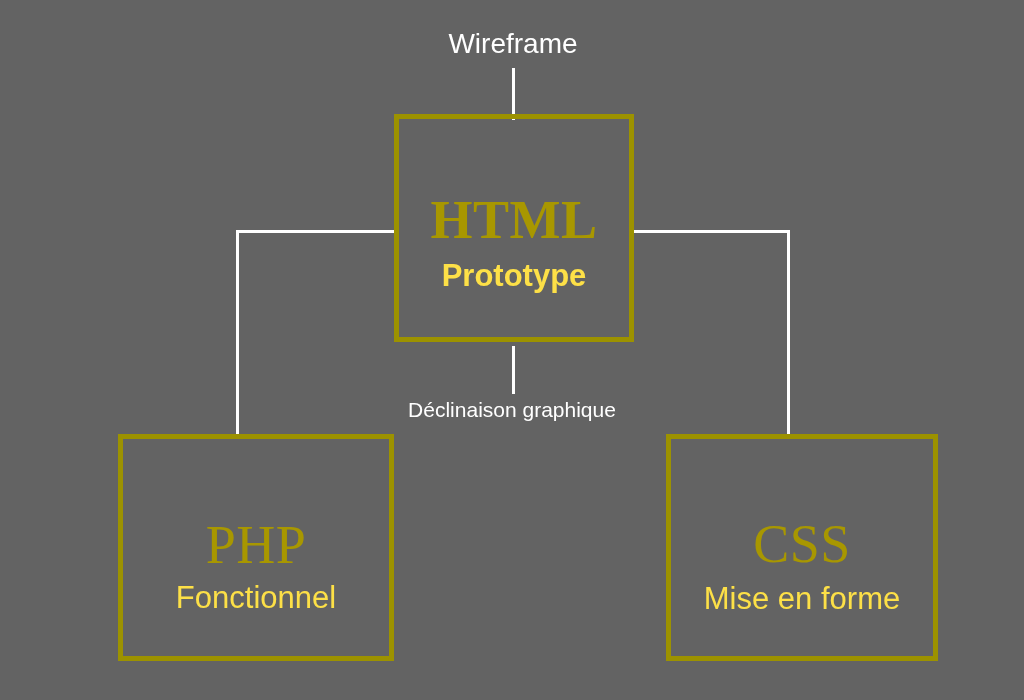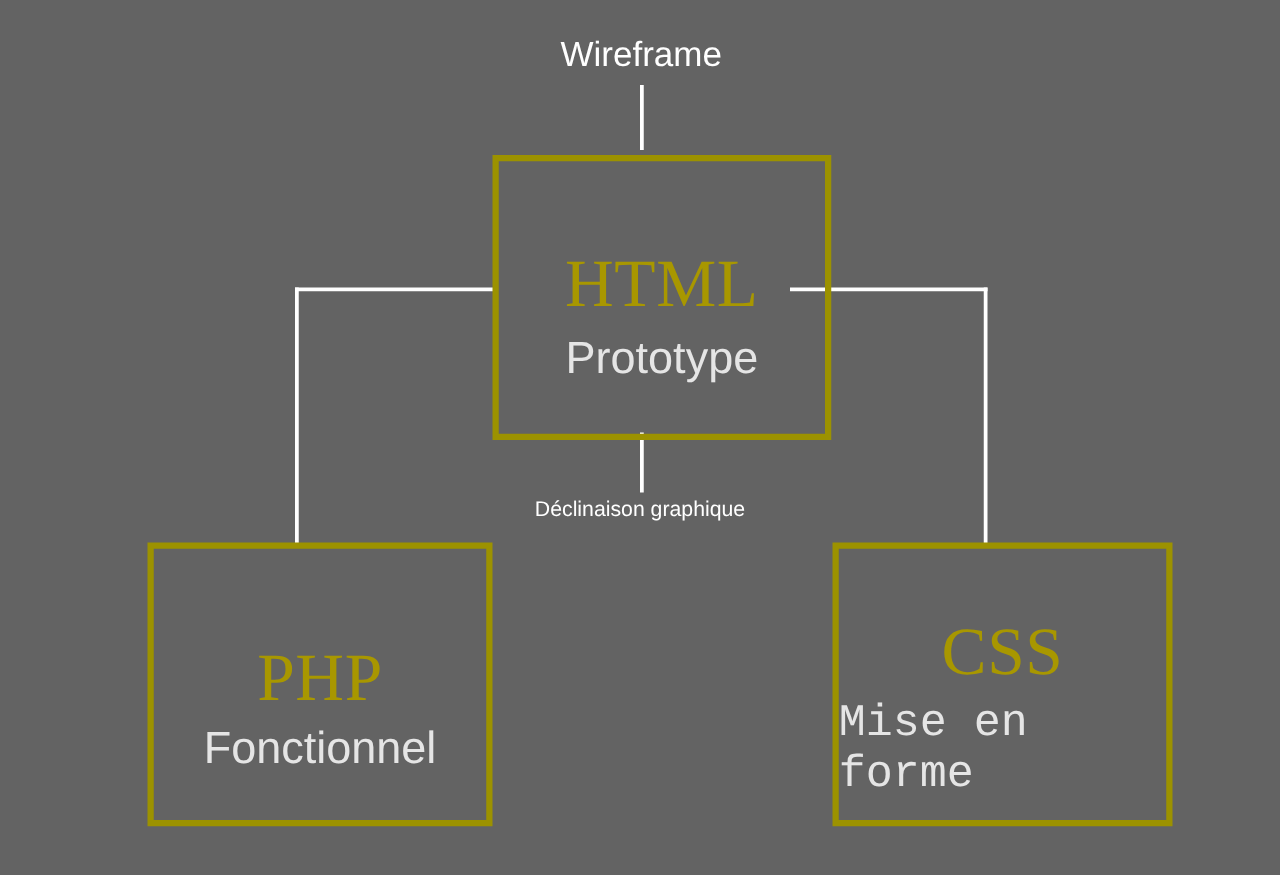--- a/index.html
+++ b/index.html
@@ -53,48 +53,48 @@
   }
   .node-title {
     font-family: "Liberation Serif", serif;
     font-size: 54px;
     line-height: 1.05;
     color: #a89700;
     letter-spacing: 0.5px;
   }
   .node-subtitle {
     font-family: "Liberation Sans", sans-serif;
-    font-size: 36px;
-    color: #e5e5e5;
+    font-size: 31px;
+    color: #fde047;
     margin-top: 14px;
   }
 
-  #node-html { left: 394px; top: 124px;  width: 271px; height: 228px; }
+  #node-html { left: 394px; top: 114px;  width: 240px; height: 228px; font-weight: bold; }
   #node-php  { left: 118px; top: 434px;  width: 276px; height: 227px; }
   #node-css  { left: 666px; top: 434px;  width: 272px; height: 227px; }
 
   
   #node-html .node-title    { margin-top: 58px; }
   #node-html .node-subtitle { margin-top: 10px; margin-bottom: 28px; }
   #node-php  .node-title    { margin-top: 66px; }
   #node-php  .node-subtitle { margin-top: 6px;  margin-bottom: 28px; }
   #node-css  .node-title    { margin-top: 66px; }
-  #node-css  .node-subtitle { margin-top: 8px;  margin-bottom: 28px; font-family: Liberation Mono, monospace; }
+  #node-css  .node-subtitle { margin-top: 8px;  margin-bottom: 28px; }
 
   
   .edge-label {
     position: absolute;
     color: #ffffff;
     font-family: "Liberation Sans", sans-serif;
     text-align: center;
     white-space: nowrap;
     transform: translateX(-50%);
   }
   #label-wireframe  { left: 513px; top: 28px;  font-size: 28px; }
-  #label-declinaison{ left: 512px; top: 398px; font-size: 17px; }
+  #label-declinaison{ left: 512px; top: 398px; font-size: 21px; }
 </style>
 </head>
 <body>
 
 <div id="diagram">
 
   <div class="connector conn-v conn-top"></div>
 
   <div class="connector conn-v conn-bottom"></div>
 

